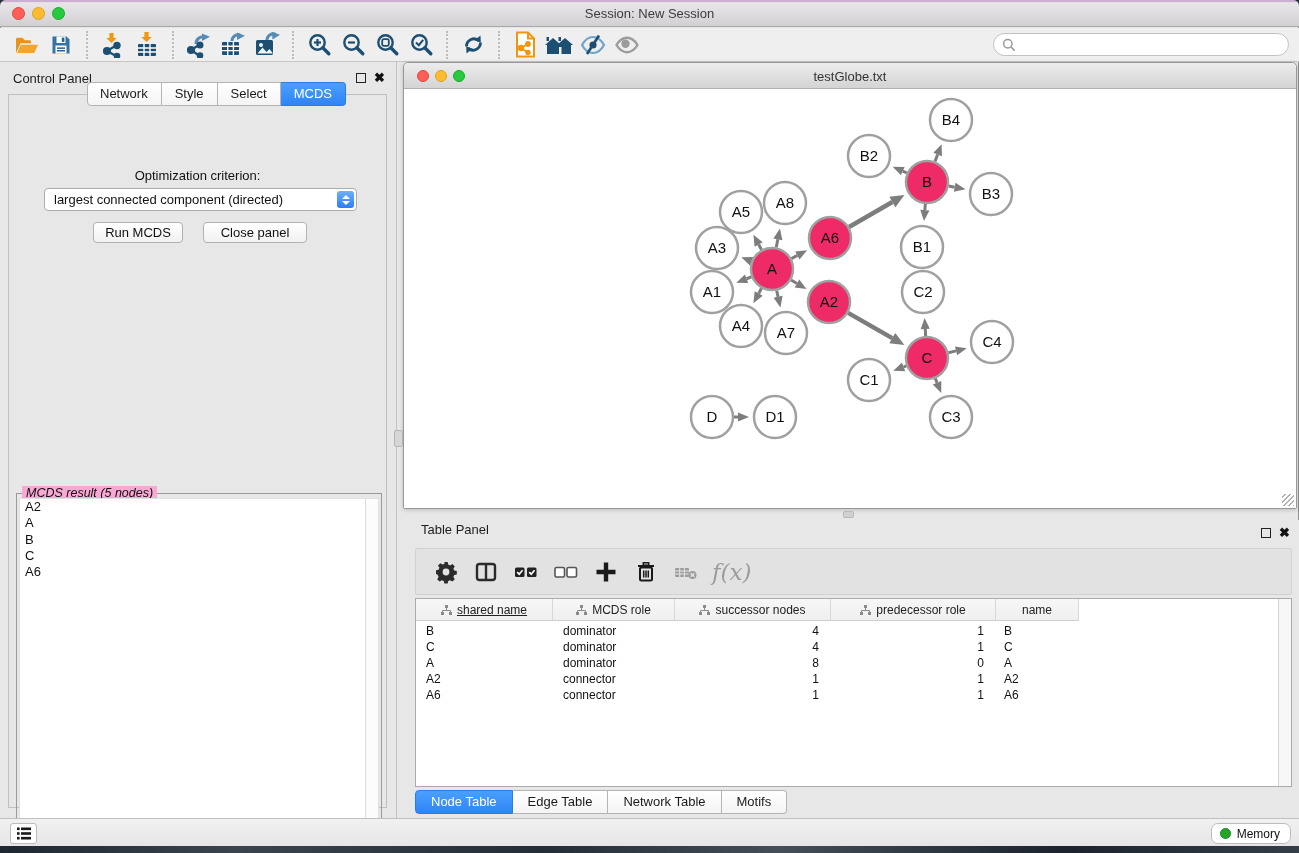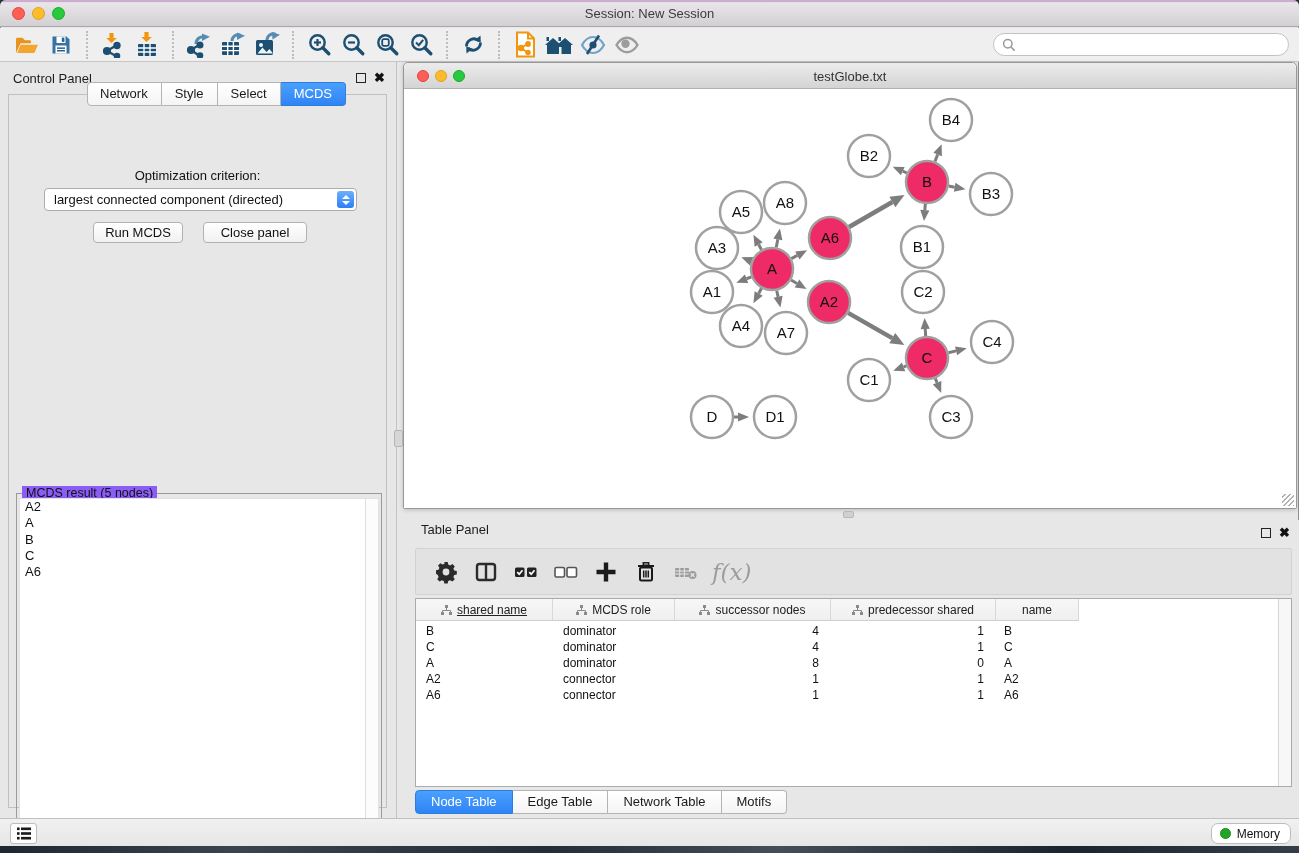--- a/index.html
+++ b/index.html
@@ -58,22 +58,22 @@
             border-bottom:4px solid #fff; }
   .arr-dn { width:0; height:0; border-left:4px solid transparent; border-right:4px solid transparent;
             border-top:4px solid #fff; }
   .mac-btn { position:absolute; height:21px; background:linear-gradient(#ffffff,#f1f1f1);
              border:1px solid #b2b2b2; border-radius:4px; font-size:13px; color:#111;
              display:flex; align-items:center; justify-content:center;
              font-family:"Liberation Sans",sans-serif; }
   .btn-run { left:84px; top:127px; width:90px; }
   .btn-close { left:194px; top:127px; width:104px; }
   .result-group { position:absolute; left:7px; top:398px; width:366px; height:338px; border:1px solid #9b9b9b; }
-  .result-legend { position:absolute; left:5px; top:-8px; background:#8b5cf6; padding:0 4px;
-                   font-size:12.5px; color:#111; }
+  .result-legend { position:absolute; left:5px; top:-8px; background:#f9a8d4; padding:0 4px;
+                   font-size:12.5px; color:#111;font-style:italic; }
   .result-list { position:absolute; left:2px; top:4px; right:2px; bottom:2px; background:#fff;
                  border:1px solid #e2e2e2; overflow:hidden; }
   .result-scroll { position:absolute; right:0; top:0; bottom:0; width:13px; background:#fcfcfc;
                    border-left:1px solid #ddd; }
   .result-item { font-size:13px; color:#111; line-height:16.3px; padding-left:5px; }
 
   
   .net-window { position:absolute; left:403px; top:62px; width:894px; height:447px; background:#fff;
                 border:1px solid #979797; border-radius:5px 5px 2px 2px; box-shadow:0 1px 4px rgba(0,0,0,.18); }
   .net-titlebar { position:absolute; left:0; top:0; width:100%; height:26px;
@@ -573,21 +573,21 @@
                     <rect x="8" y="7" width="3" height="3"></rect>
                   </g>
                   <g stroke="#8a8a8a" stroke-width="1">
                     <line x1="5.5" y1="3" x2="5.5" y2="5.5"></line>
                     <line x1="1.5" y1="5.5" x2="9.5" y2="5.5"></line>
                     <line x1="1.5" y1="5.5" x2="1.5" y2="7"></line>
                     <line x1="9.5" y1="5.5" x2="9.5" y2="7"></line>
                   </g>
                 </svg>
               </span>
-              <span>predecessor shared</span>
+              <span>predecessor role</span>
             </div>
             <div class="dt-hcell" style="width: 83px;">
               <span>name</span>
             </div>
           </div>
         <div class="dt-rows" id="dt-rows">
             <div class="dt-row">
               <div class="dt-cell" style="width: 137px; text-align: left; padding: 0px 0px 0px 10px;">B</div>
               <div class="dt-cell" style="width: 122px; text-align: left; padding: 0px 0px 0px 10px;">dominator</div>
               <div class="dt-cell" style="width: 156px; text-align: right; padding: 0px 12px 0px 0px;">4</div>

